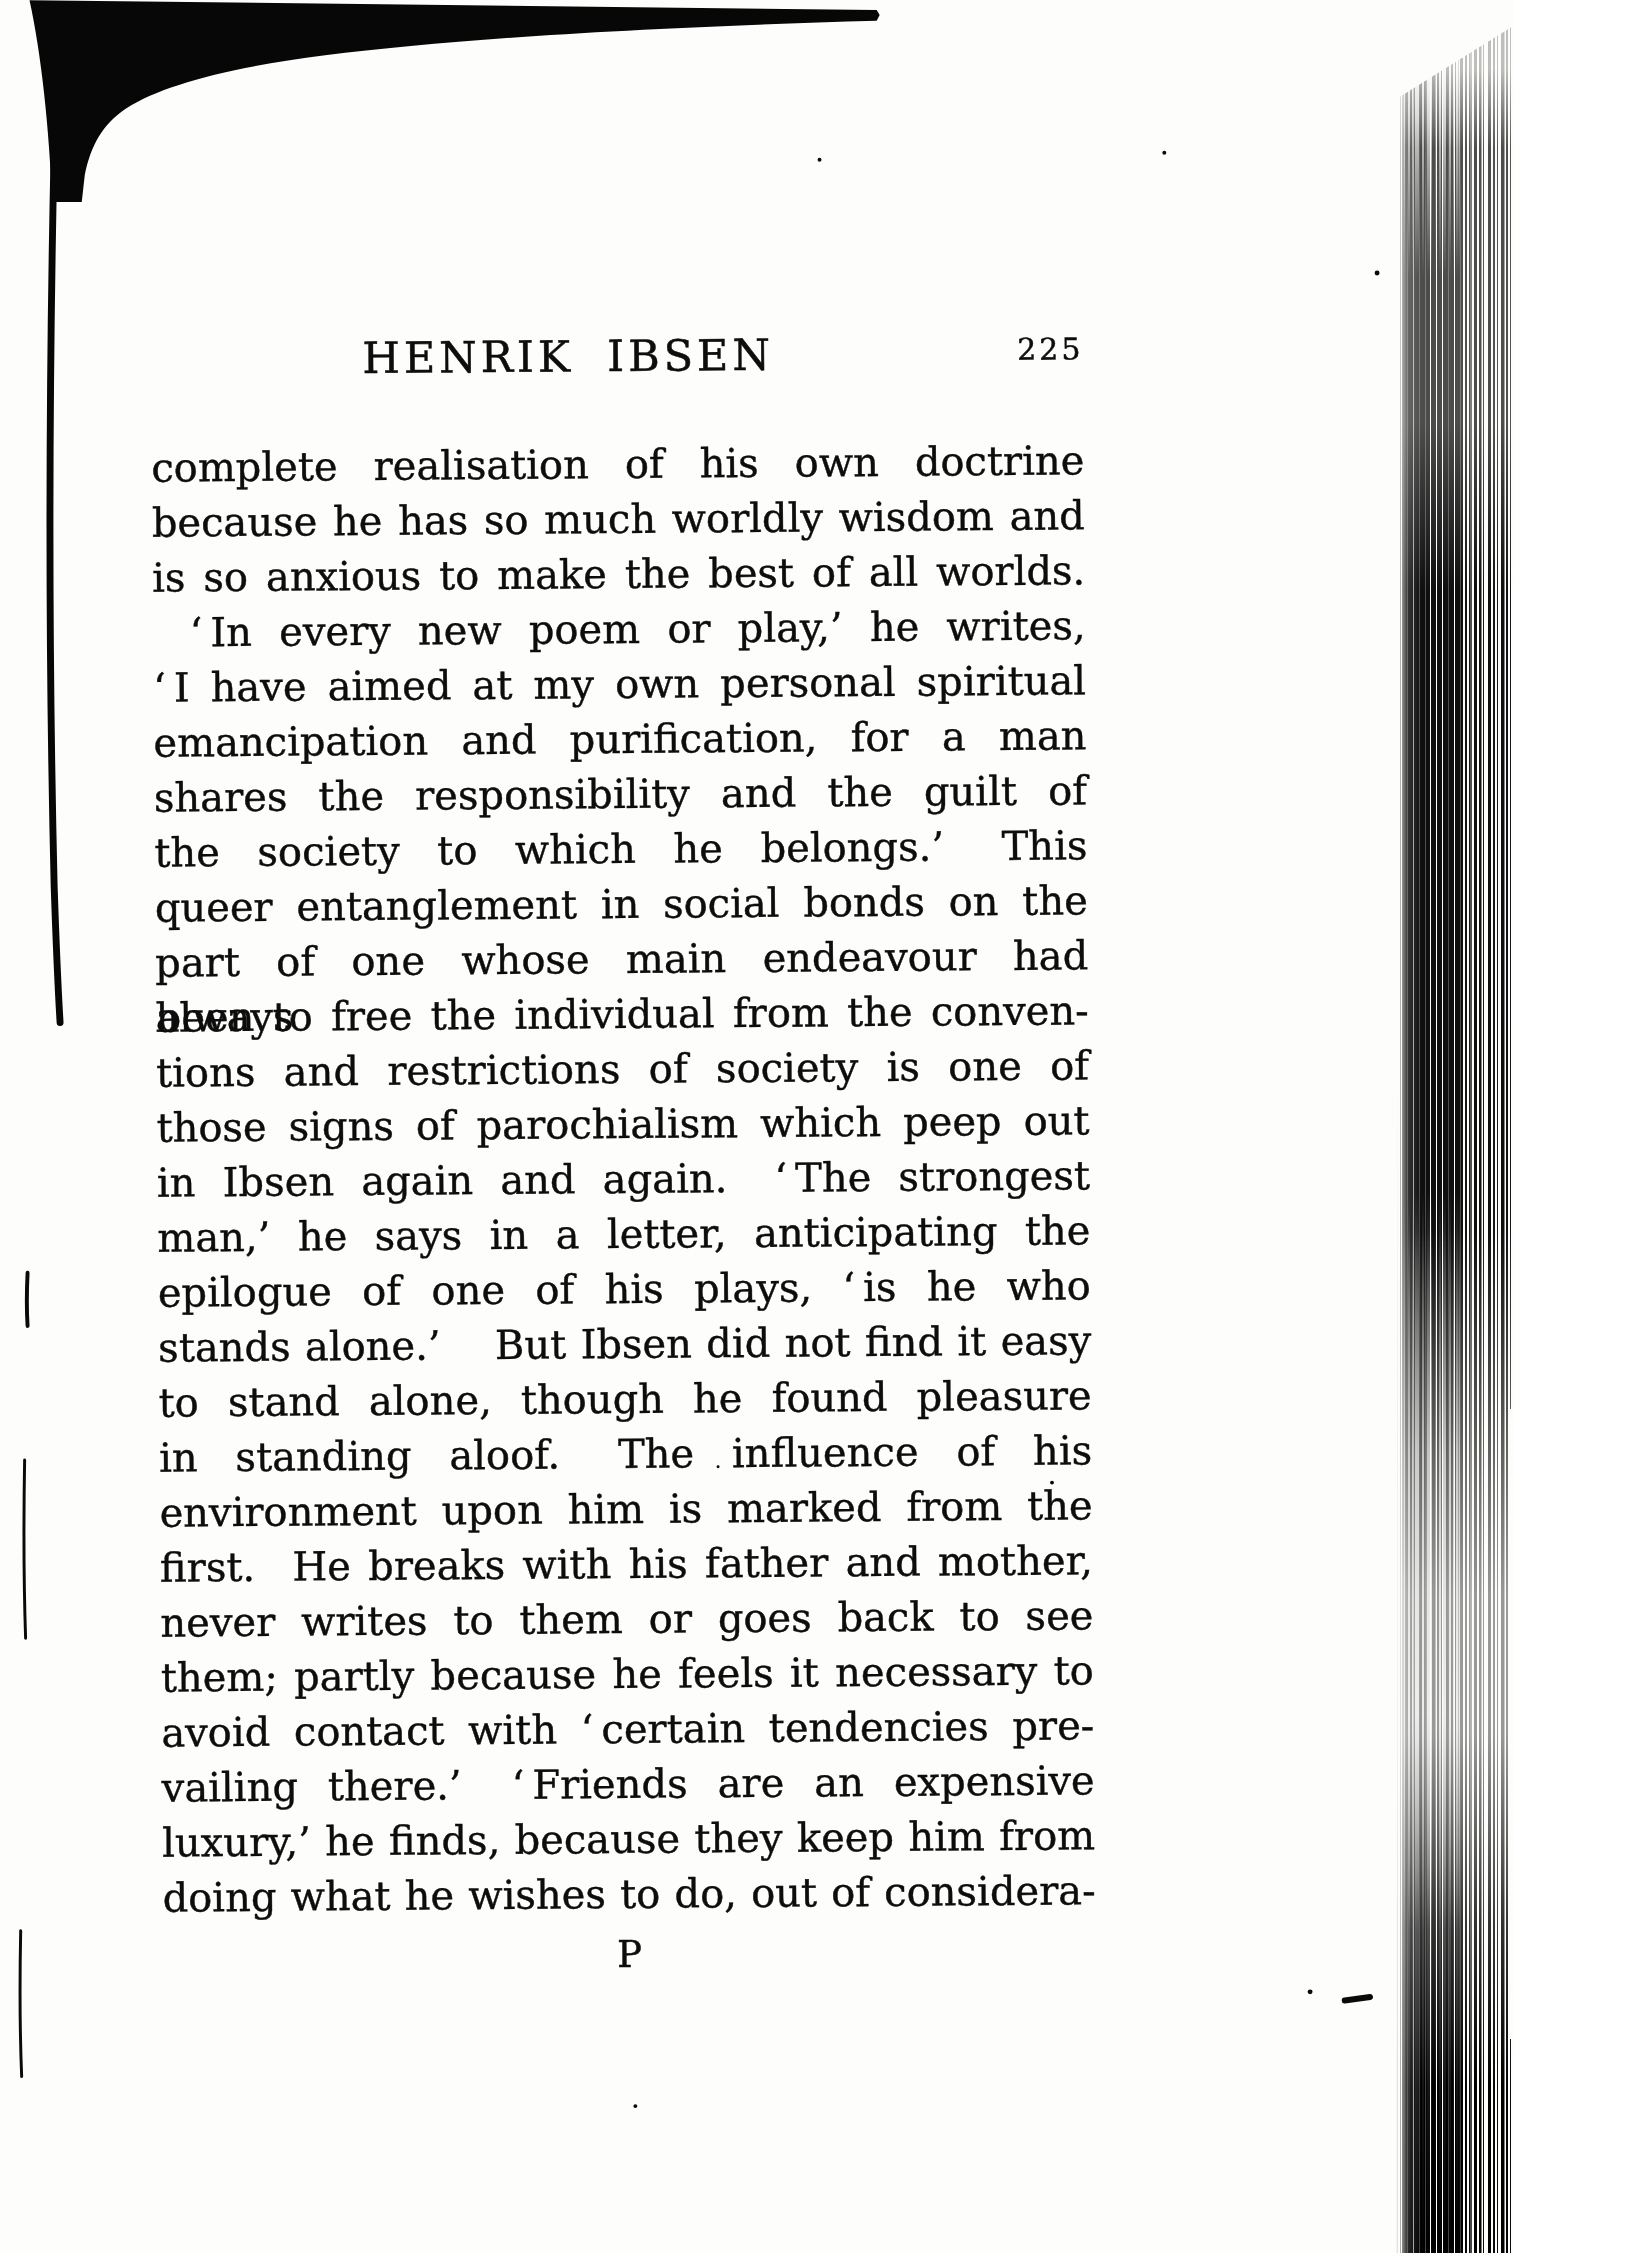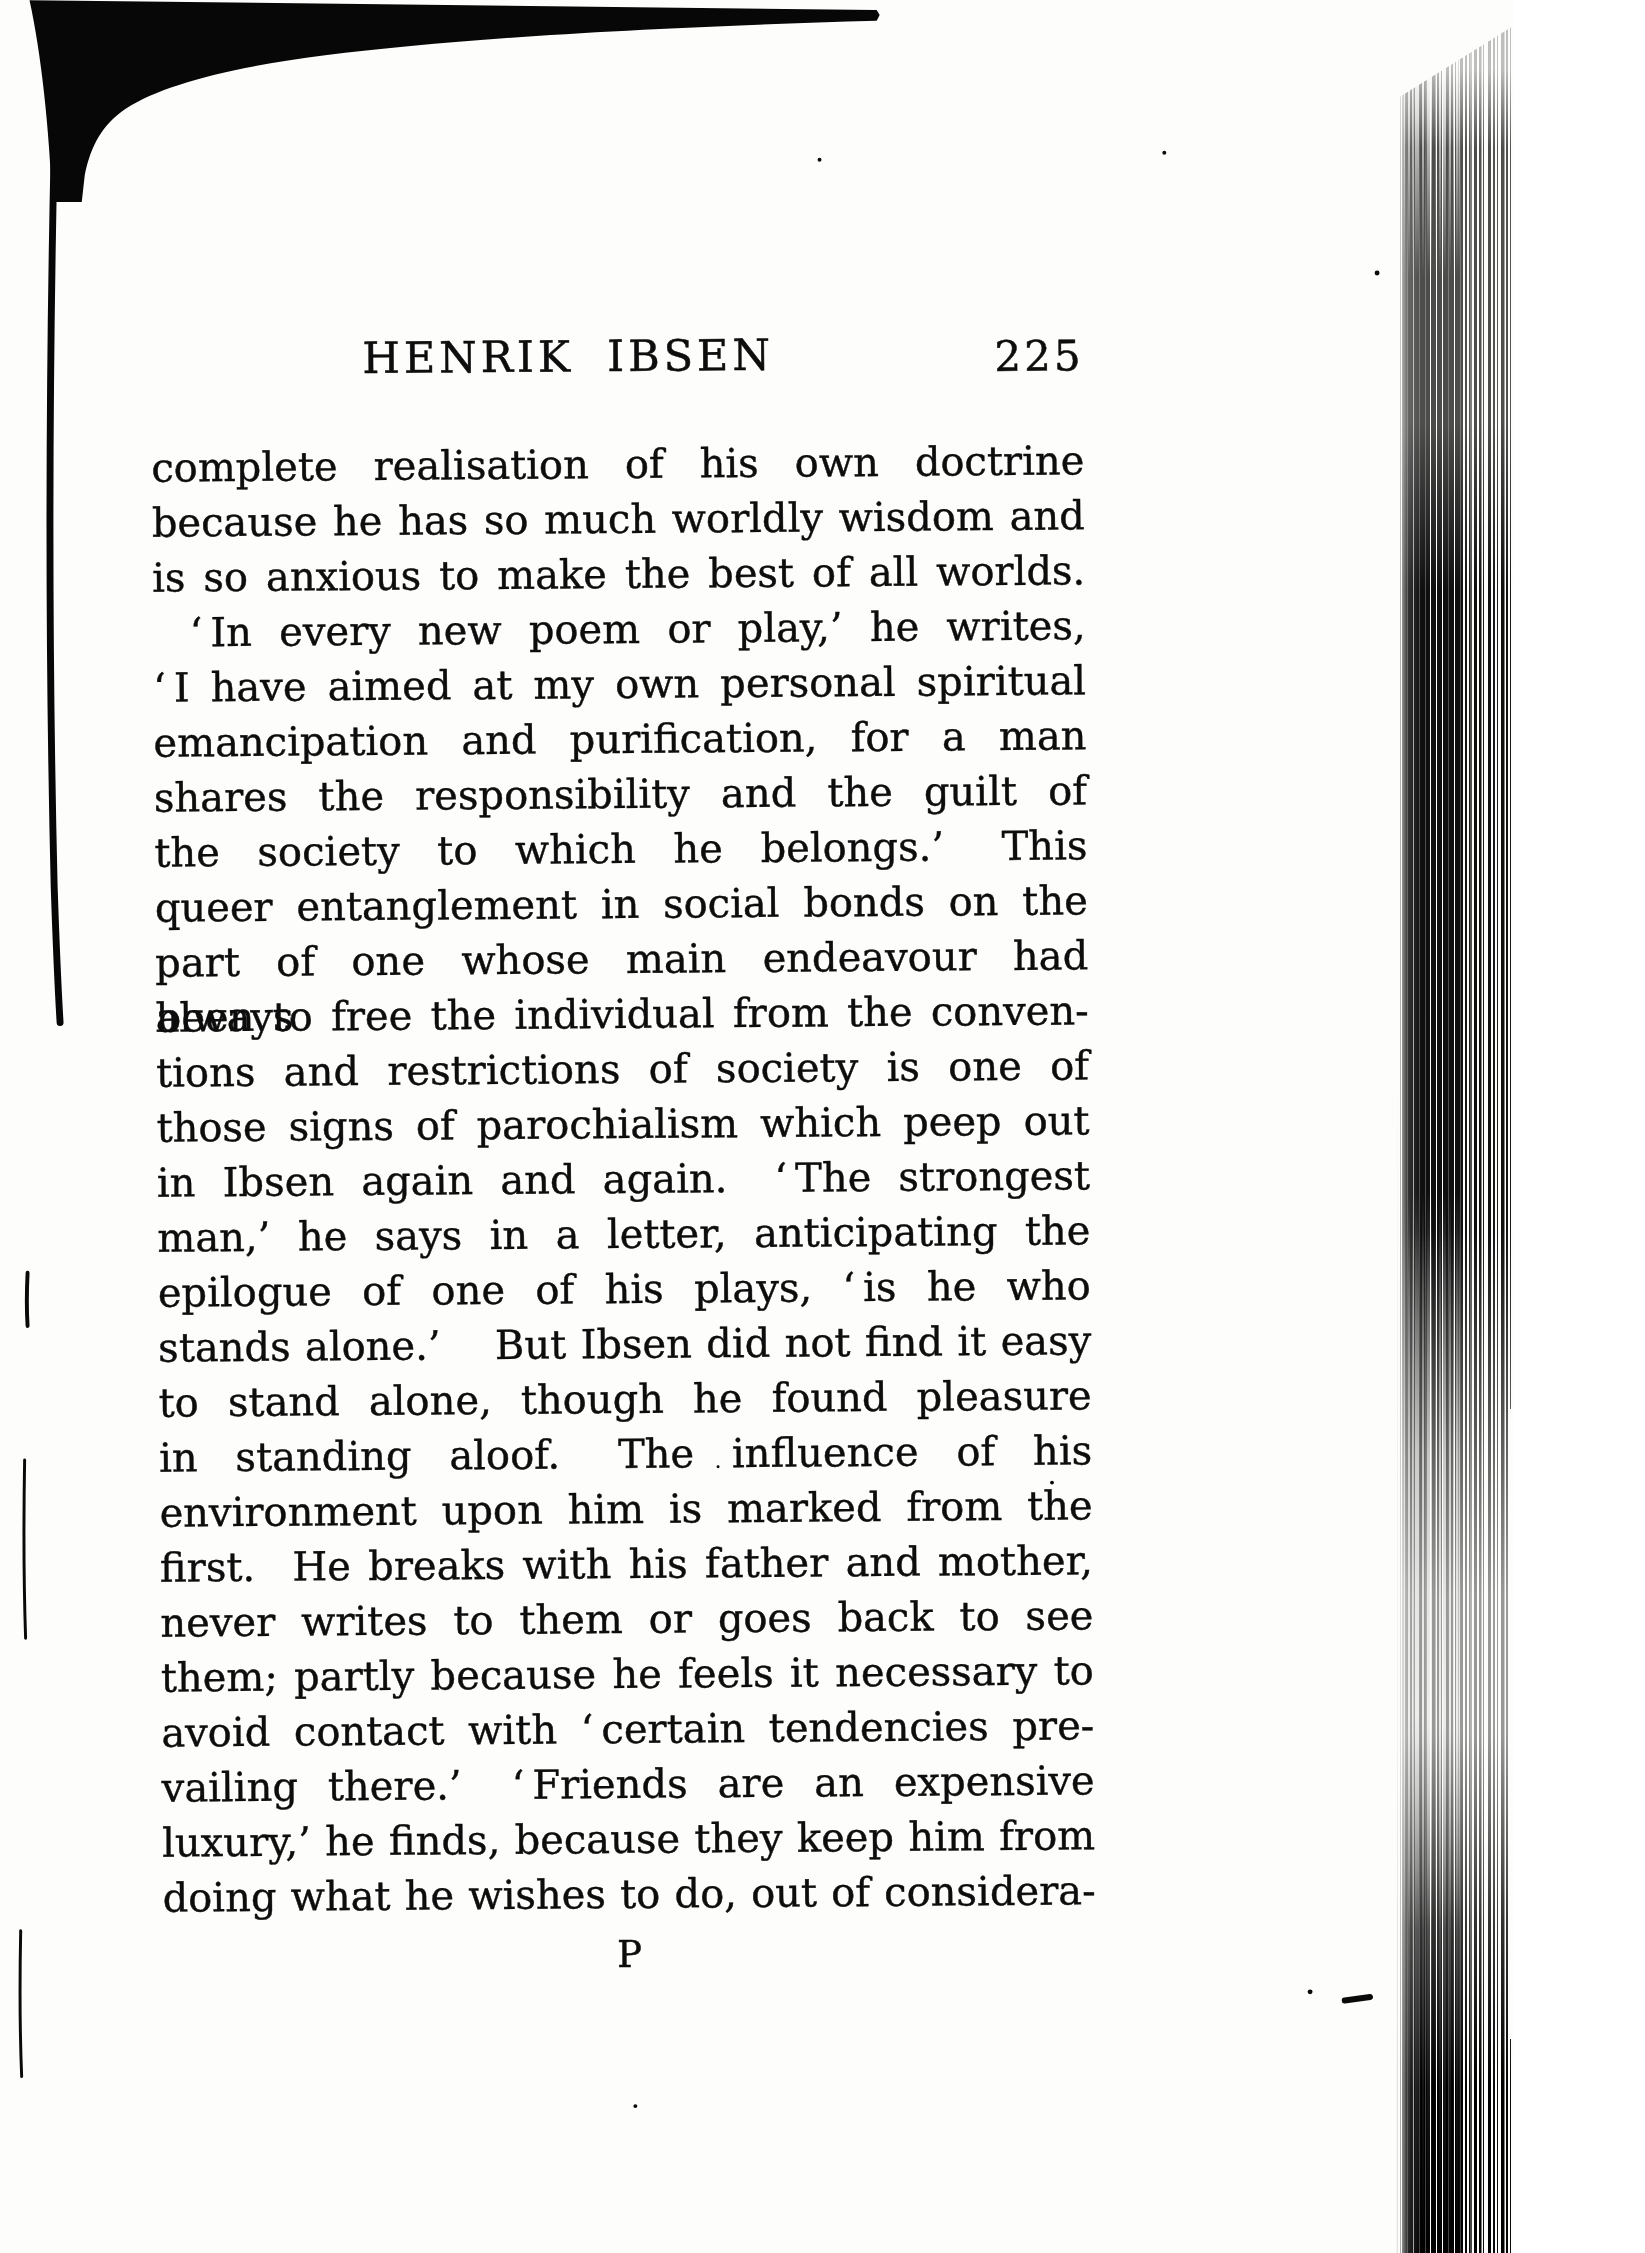--- a/index.html
+++ b/index.html
@@ -18,21 +18,21 @@
     position:absolute; left:153px; top:0; width:933px; height:2254px;
     transform:rotate(-0.45deg); transform-origin:50% 30%;
   }
   .header-title {
     position:absolute; left:212px; top:331px;
     font-size:43px; letter-spacing:3.9px; word-spacing:15.8px;
     -webkit-text-stroke:0.5px #0d0d0d;
   }
   .page-number {
     position:absolute; right:0; top:335px;
-    font-size:42px; letter-spacing:3px;
+    font-size:30px; letter-spacing:3px;
     -webkit-text-stroke:0.5px #0d0d0d;
   }
   .body-text { position:absolute; left:0; top:437px; width:933px; }
   .text-line {
     height:55px; line-height:55px; font-size:40px;
     text-align:justify; text-align-last:justify;
     -webkit-text-stroke:0.4px #0d0d0d;
   }
   .text-line.indent { padding-left:37px; }
   .signature-mark {

